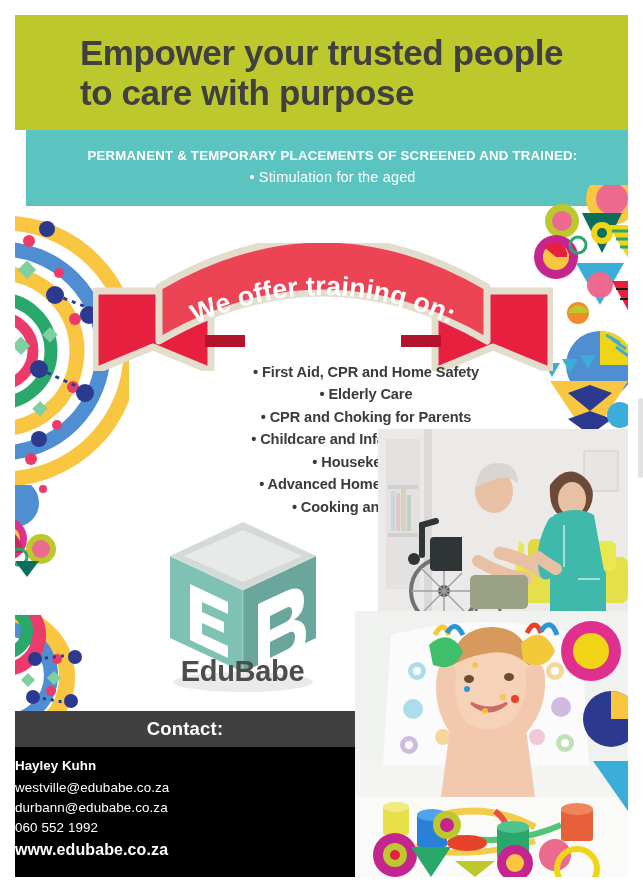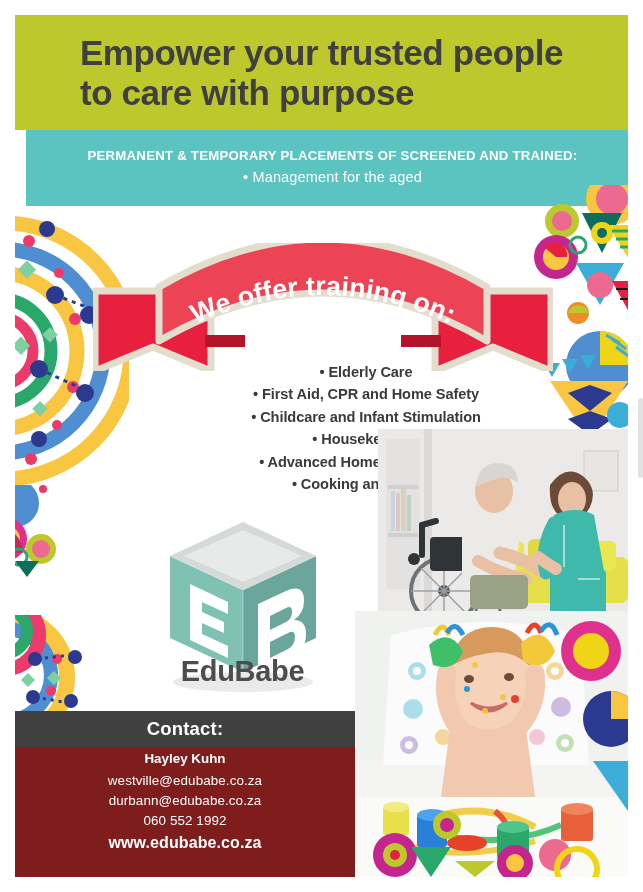--- a/index.html
+++ b/index.html
@@ -45,22 +45,22 @@
 
   
   .logo{position:absolute;left:133px;top:497px;width:190px;height:185px;}
   .logo-word{position:absolute;left:120px;top:640px;width:215px;text-align:center;
              font-size:29px;font-weight:bold;color:#4d4d4d;letter-spacing:-.3px;}
 
   
   .band-blue{position:absolute;left:0;top:696px;width:340px;height:36px;background:#404040;
              display:flex;align-items:center;justify-content:center;}
   .contact-head{color:#ffffff;font-size:18.5px;font-weight:bold;letter-spacing:.2px;}
-  .band-contact{position:absolute;left:0;top:732px;width:340px;height:130px;background:#7f1d1d;
-                display:flex;flex-direction:column;align-items:center;padding-top:4px;box-sizing:border-box;}
+  .band-contact{position:absolute;left:0;top:732px;width:340px;height:130px;background:#000000;
+                display:flex;flex-direction:column;padding-top:11px;box-sizing:border-box;}
   .c-name{color:#ffffff;font-size:13.4px;font-weight:bold;margin-bottom:5px;}
   .c-line{color:#ffffff;font-size:13.4px;line-height:1.5;letter-spacing:.1px;}
   .c-web{color:#ffffff;font-size:16px;font-weight:bold;letter-spacing:.1px;margin-top:3px;}
 
   
   .scrollhint{position:absolute;right:0;top:398px;width:5px;height:80px;background:#e2e2e2;border-radius:3px;}
 </style>
 </head>
 <body>
 
@@ -69,21 +69,21 @@
 
     <div class="band-green">
       <div class="headline">
         <span>Empower your trusted people</span><br>
         <span>to care with purpose</span>
       </div>
     </div>
 
     <div class="band-teal">
       <div class="sub-title">PERMANENT &amp; TEMPORARY PLACEMENTS OF SCREENED AND TRAINED:</div>
-      <div class="sub-line">• Management for the aged</div>
+      <div class="sub-line">• Stimulation for the aged</div>
     </div>
 
     <svg class="deco deco-left" width="130" height="300" viewBox="0 0 130 300">
       <g fill="none" stroke-width="15">
         <path d="M4 12 A128 128 0 0 1 4 268" stroke="#f9c642"></path>
         <path d="M2 38 A100 100 0 0 1 2 242" stroke="#4f8ed1"></path>
         <path d="M0 62 A76 76 0 0 1 0 218" stroke="#f9c642"></path>
       </g>
       <path d="M0 88 A50 50 0 0 1 0 192" fill="none" stroke="#2aa86b" stroke-width="13"></path>
       <path d="M0 106 A34 34 0 0 1 0 174" fill="none" stroke="#ec3b6a" stroke-width="11"></path>
@@ -228,22 +228,23 @@
         <path d="M348 92 L308 92 L308 104 L348 104 Z" fill="#b3142c"></path>
 
         <path d="M66 98 Q230 2 394 98 L394 44 Q230 -52 66 44 Z" fill="#ec4355" stroke="#e3ddcd" stroke-width="7" stroke-linejoin="round"></path>
         <text font-family="Liberation Sans, sans-serif" font-size="27" font-weight="bold" fill="#ffffff">
           <textPath href="#arcpath" startOffset="50%" text-anchor="middle">We offer training on:</textPath>
         </text>
       </svg>
     </div>
 
     <ul class="training">
+      <li>• First Aid, CPR and Home Safety</li>
       <li>• Elderly Care</li>
-      <li>• First Aid, CPR and Home Safety</li>
+      <li>• CPR and Choking for Parents</li>
       <li>• Childcare and Infant Stimulation</li>
       <li>• Housekeeping</li>
       <li>• Advanced Home Management</li>
       <li>• Cooking and Baking</li>
     </ul>
 
     <svg class="photo-elder" viewBox="0 0 250 200">
       <rect width="250" height="200" fill="#f2f0ee"></rect>
       <rect x="0" y="0" width="250" height="200" fill="#eceae8"></rect>
 

